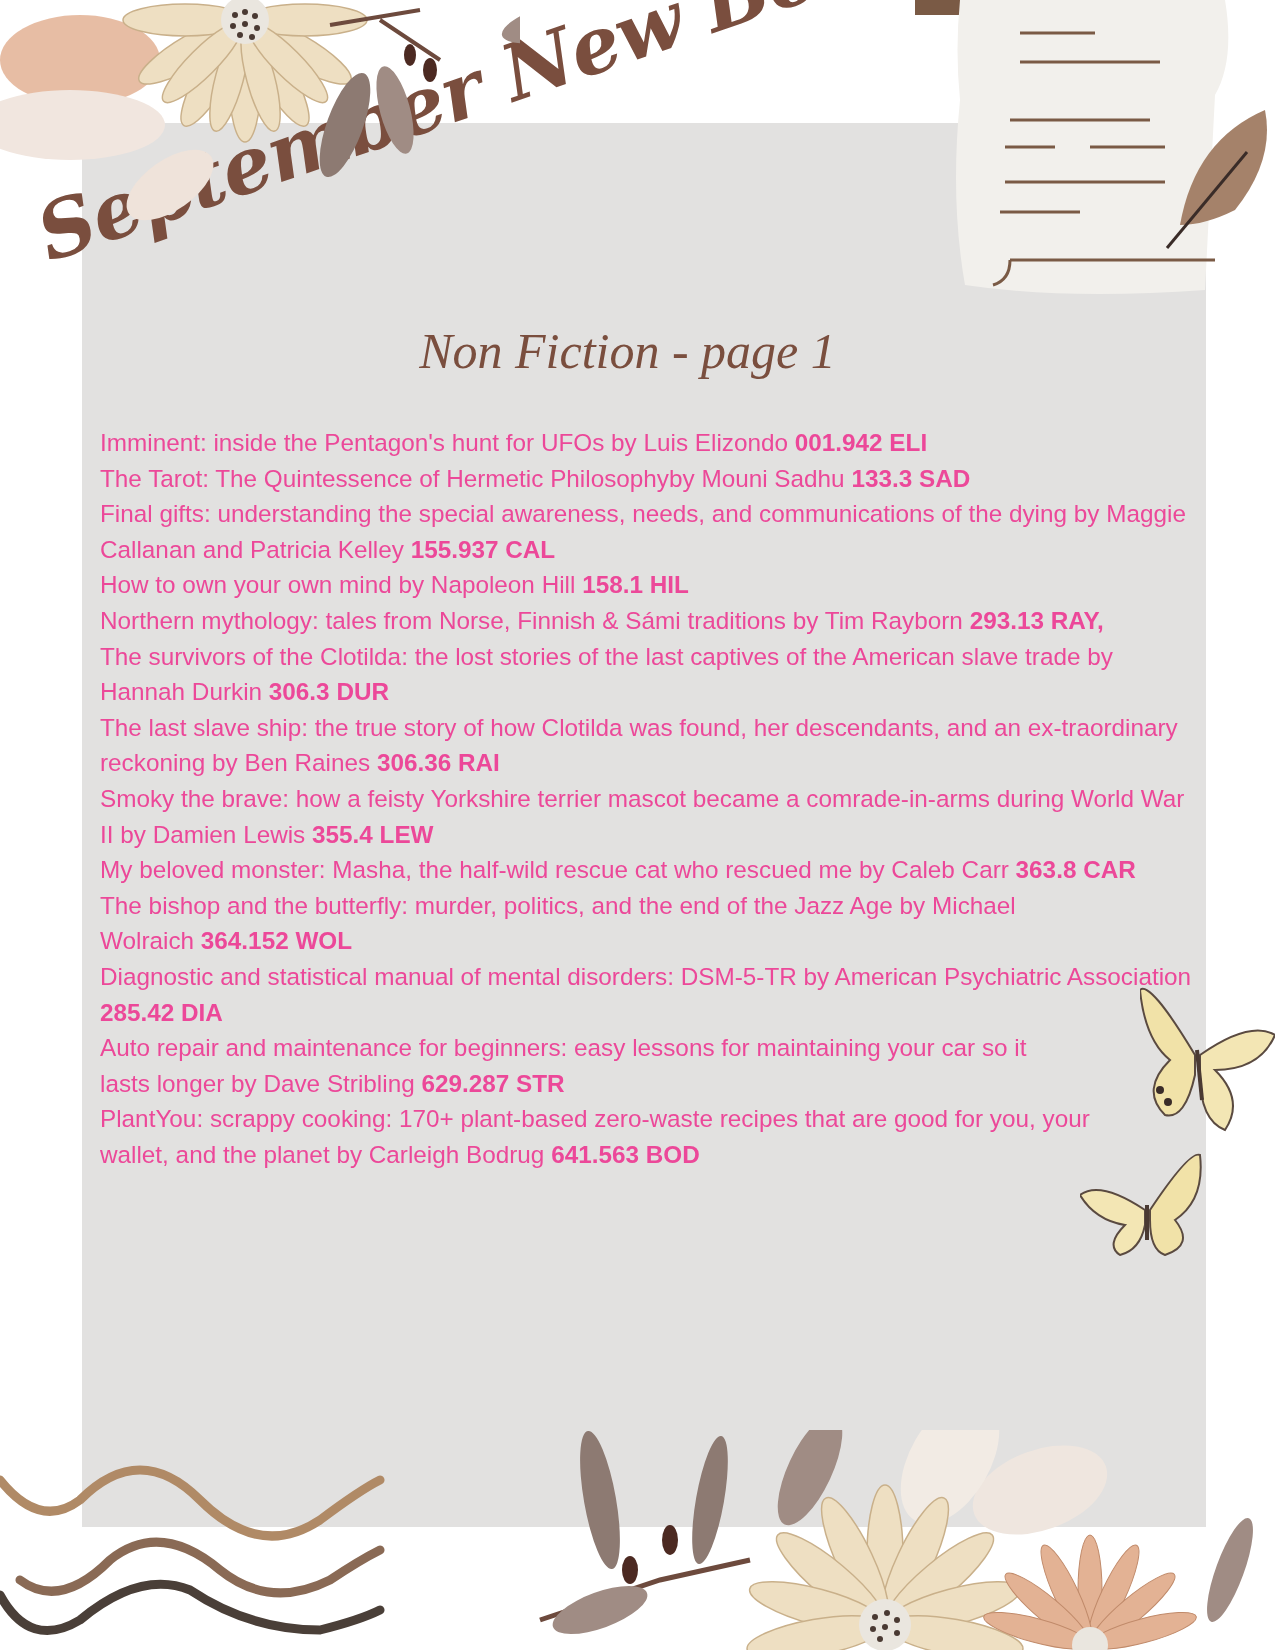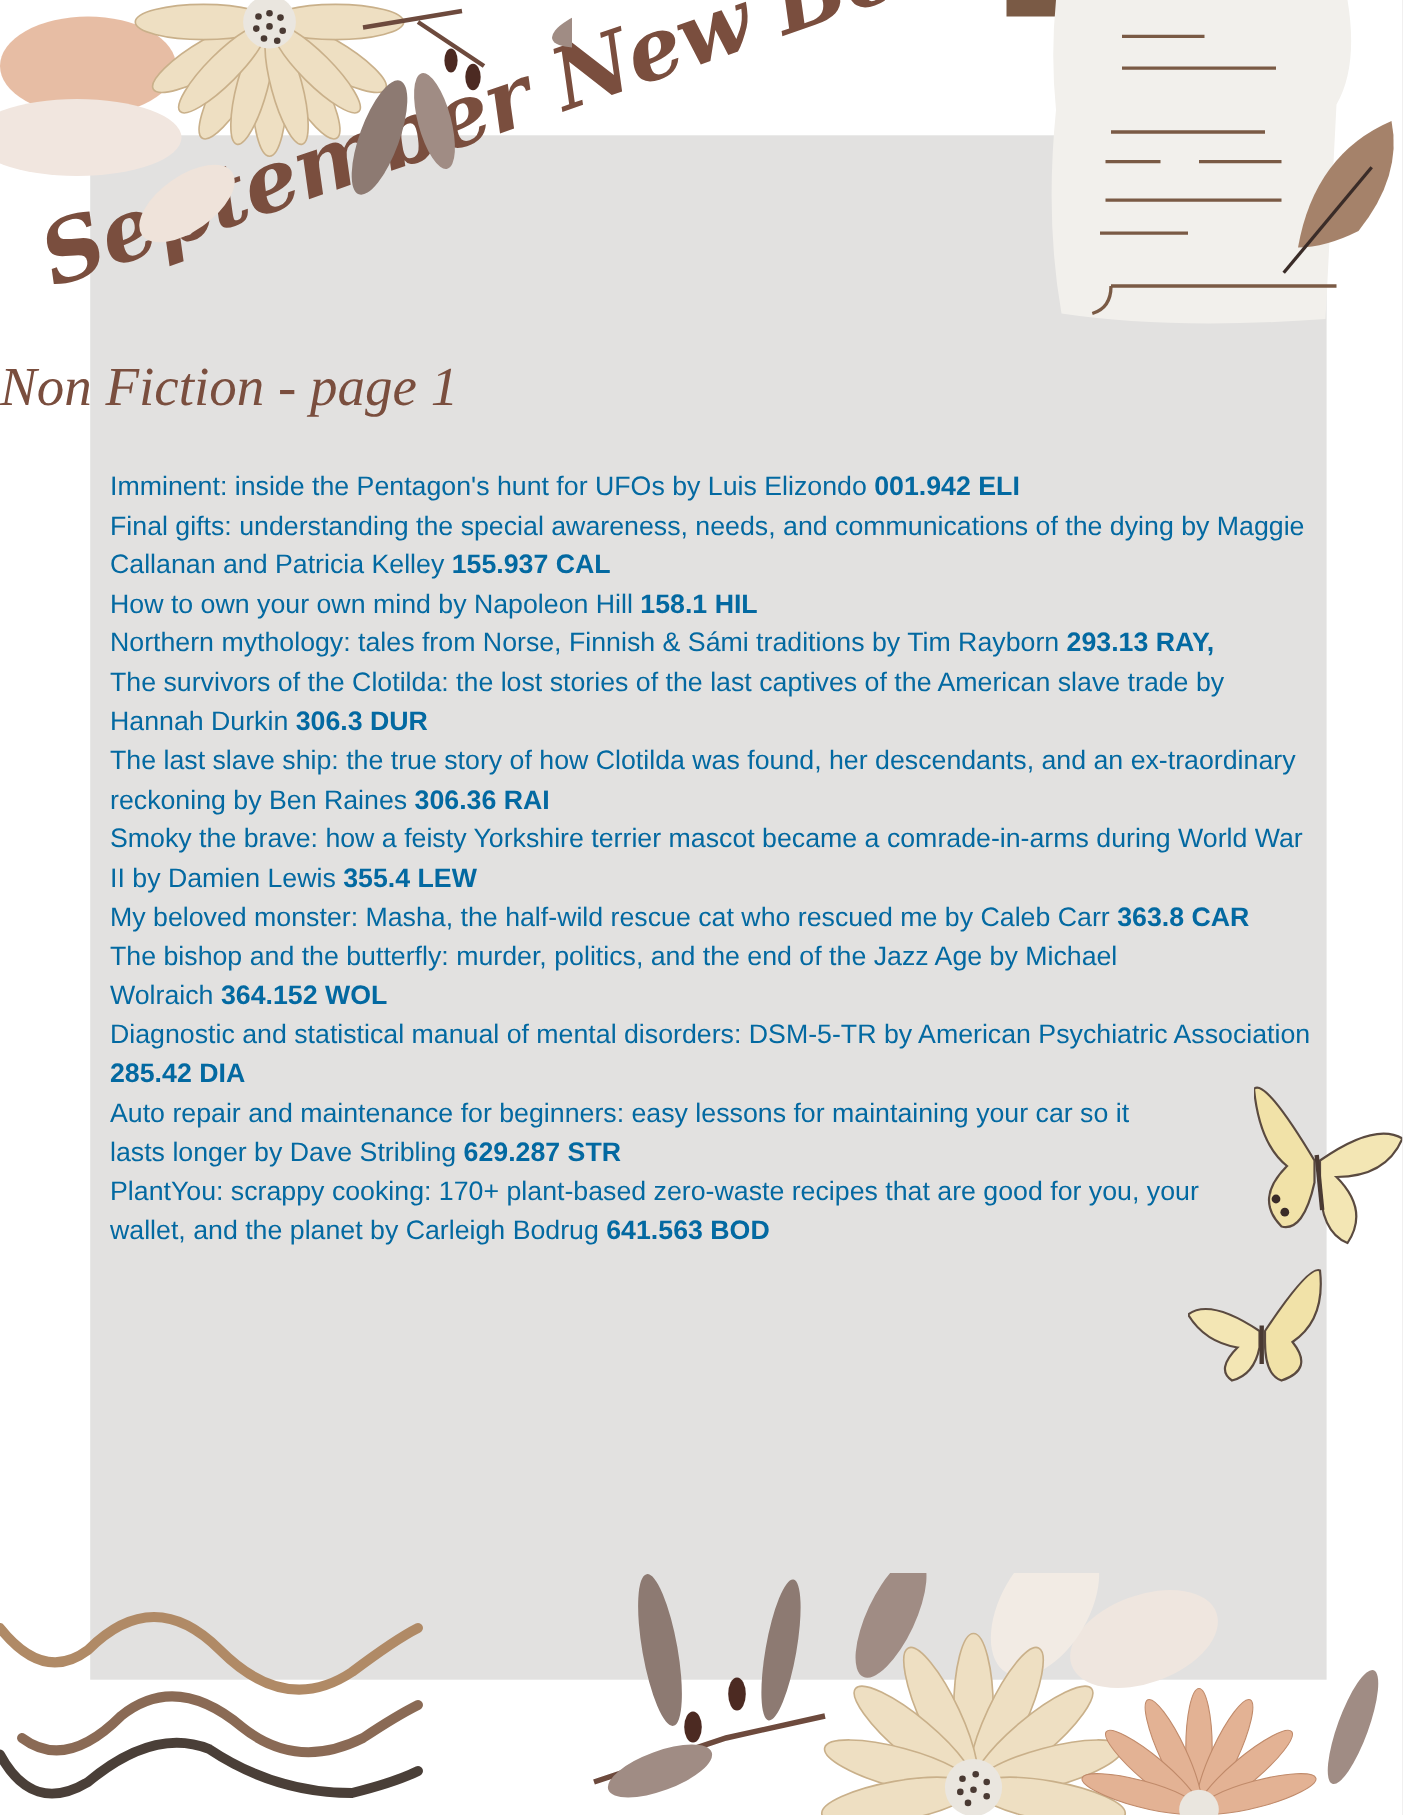--- a/index.html
+++ b/index.html
@@ -15,28 +15,28 @@
     .title {
       position: absolute; left: 55px; top: 188px;
       font-family: "DejaVu Serif", "Liberation Serif", serif;
       font-weight: bold; font-size: 78px; color: #7a4e3e;
       transform-origin: left bottom; transform: rotate(-19deg);
       white-space: nowrap; letter-spacing: -1px;
       font-style: italic;
     }
     .subtitle {
       position: absolute; left: 0; width: 1255px; top: 322px;
-      text-align: left;
+      text-align: center;
       font-family: "Liberation Serif", "DejaVu Serif", serif;
       font-style: italic; font-size: 50px; color: #7a4e3e;
     }
     .book-list {
       position: absolute; left: 100px; top: 425px; width: 1100px;
       font-family: "Liberation Sans", "DejaVu Sans", sans-serif;
-      font-size: 24.3px; line-height: 35.6px; color: #0369a1;
+      font-size: 24.3px; line-height: 35.6px; color: #ec4899;
       z-index: 2;
     }
     .book { display: block; }
     .call { font-weight: bold; }
     .deco { position: absolute; z-index: 1; }
     .wave { left: 0; top: 1460px; }
   </style>
 </head>
 <body>
 
@@ -96,20 +96,21 @@
   <path d="M105 260 Q105 280 88 285" stroke="#7a5a45" stroke-width="3" fill="none"></path>
   <path d="M275 225 Q290 140 360 110 Q370 160 330 210 Q300 225 275 225 Z" fill="#a5826a"></path>
   <line x1="262" y1="248" x2="342" y2="152" stroke="#3a2c28" stroke-width="3"></line>
 </svg>
 
 <div class="title">September New Books</div>
 <div class="subtitle">Non Fiction - page 1</div>
 
 <div class="book-list">
   <div class="book"><span>Imminent: inside the Pentagon's hunt for UFOs by Luis Elizondo </span><span class="call">001.942 ELI</span></div>
+  <div class="book"><span>The Tarot: The Quintessence of Hermetic Philosophyby Mouni Sadhu </span><span class="call">133.3 SAD</span></div>
   <div class="book"><span>Final gifts: understanding the special awareness, needs, and communications of the dying by Maggie Callanan and Patricia Kelley </span><span class="call">155.937 CAL</span></div>
   <div class="book"><span>How to own your own mind by Napoleon Hill </span><span class="call">158.1 HIL</span></div>
   <div class="book"><span>Northern mythology: tales from Norse, Finnish &amp; Sámi traditions by Tim Rayborn  </span><span class="call">293.13 RAY,</span></div>
   <div class="book"><span>The survivors of the Clotilda: the lost stories of the last captives of the American slave trade by Hannah Durkin </span><span class="call">306.3 DUR</span></div>
   <div class="book"><span>The last slave ship: the true story of how Clotilda was found, her descendants, and an ex-traordinary reckoning by Ben Raines </span><span class="call">306.36 RAI</span></div>
   <div class="book"><span>Smoky the brave: how a feisty Yorkshire terrier mascot became a comrade-in-arms during World War II by Damien Lewis </span><span class="call">355.4 LEW</span></div>
   <div class="book"><span>My beloved monster: Masha, the half-wild rescue cat who rescued me by Caleb Carr </span><span class="call">363.8 CAR</span></div>
   <div class="book" style="padding-right:120px"><span>The bishop and the butterfly: murder, politics, and the end of the Jazz Age by Michael Wolraich </span><span class="call">364.152 WOL</span></div>
   <div class="book"><span>Diagnostic and statistical manual of mental disorders: DSM-5-TR by American Psychiatric Association </span><span class="call">285.42 DIA</span></div>
   <div class="book" style="padding-right:140px"><span>Auto repair and maintenance for beginners: easy lessons for maintaining your car so it lasts longer by Dave Stribling </span><span class="call">629.287 STR</span></div>

